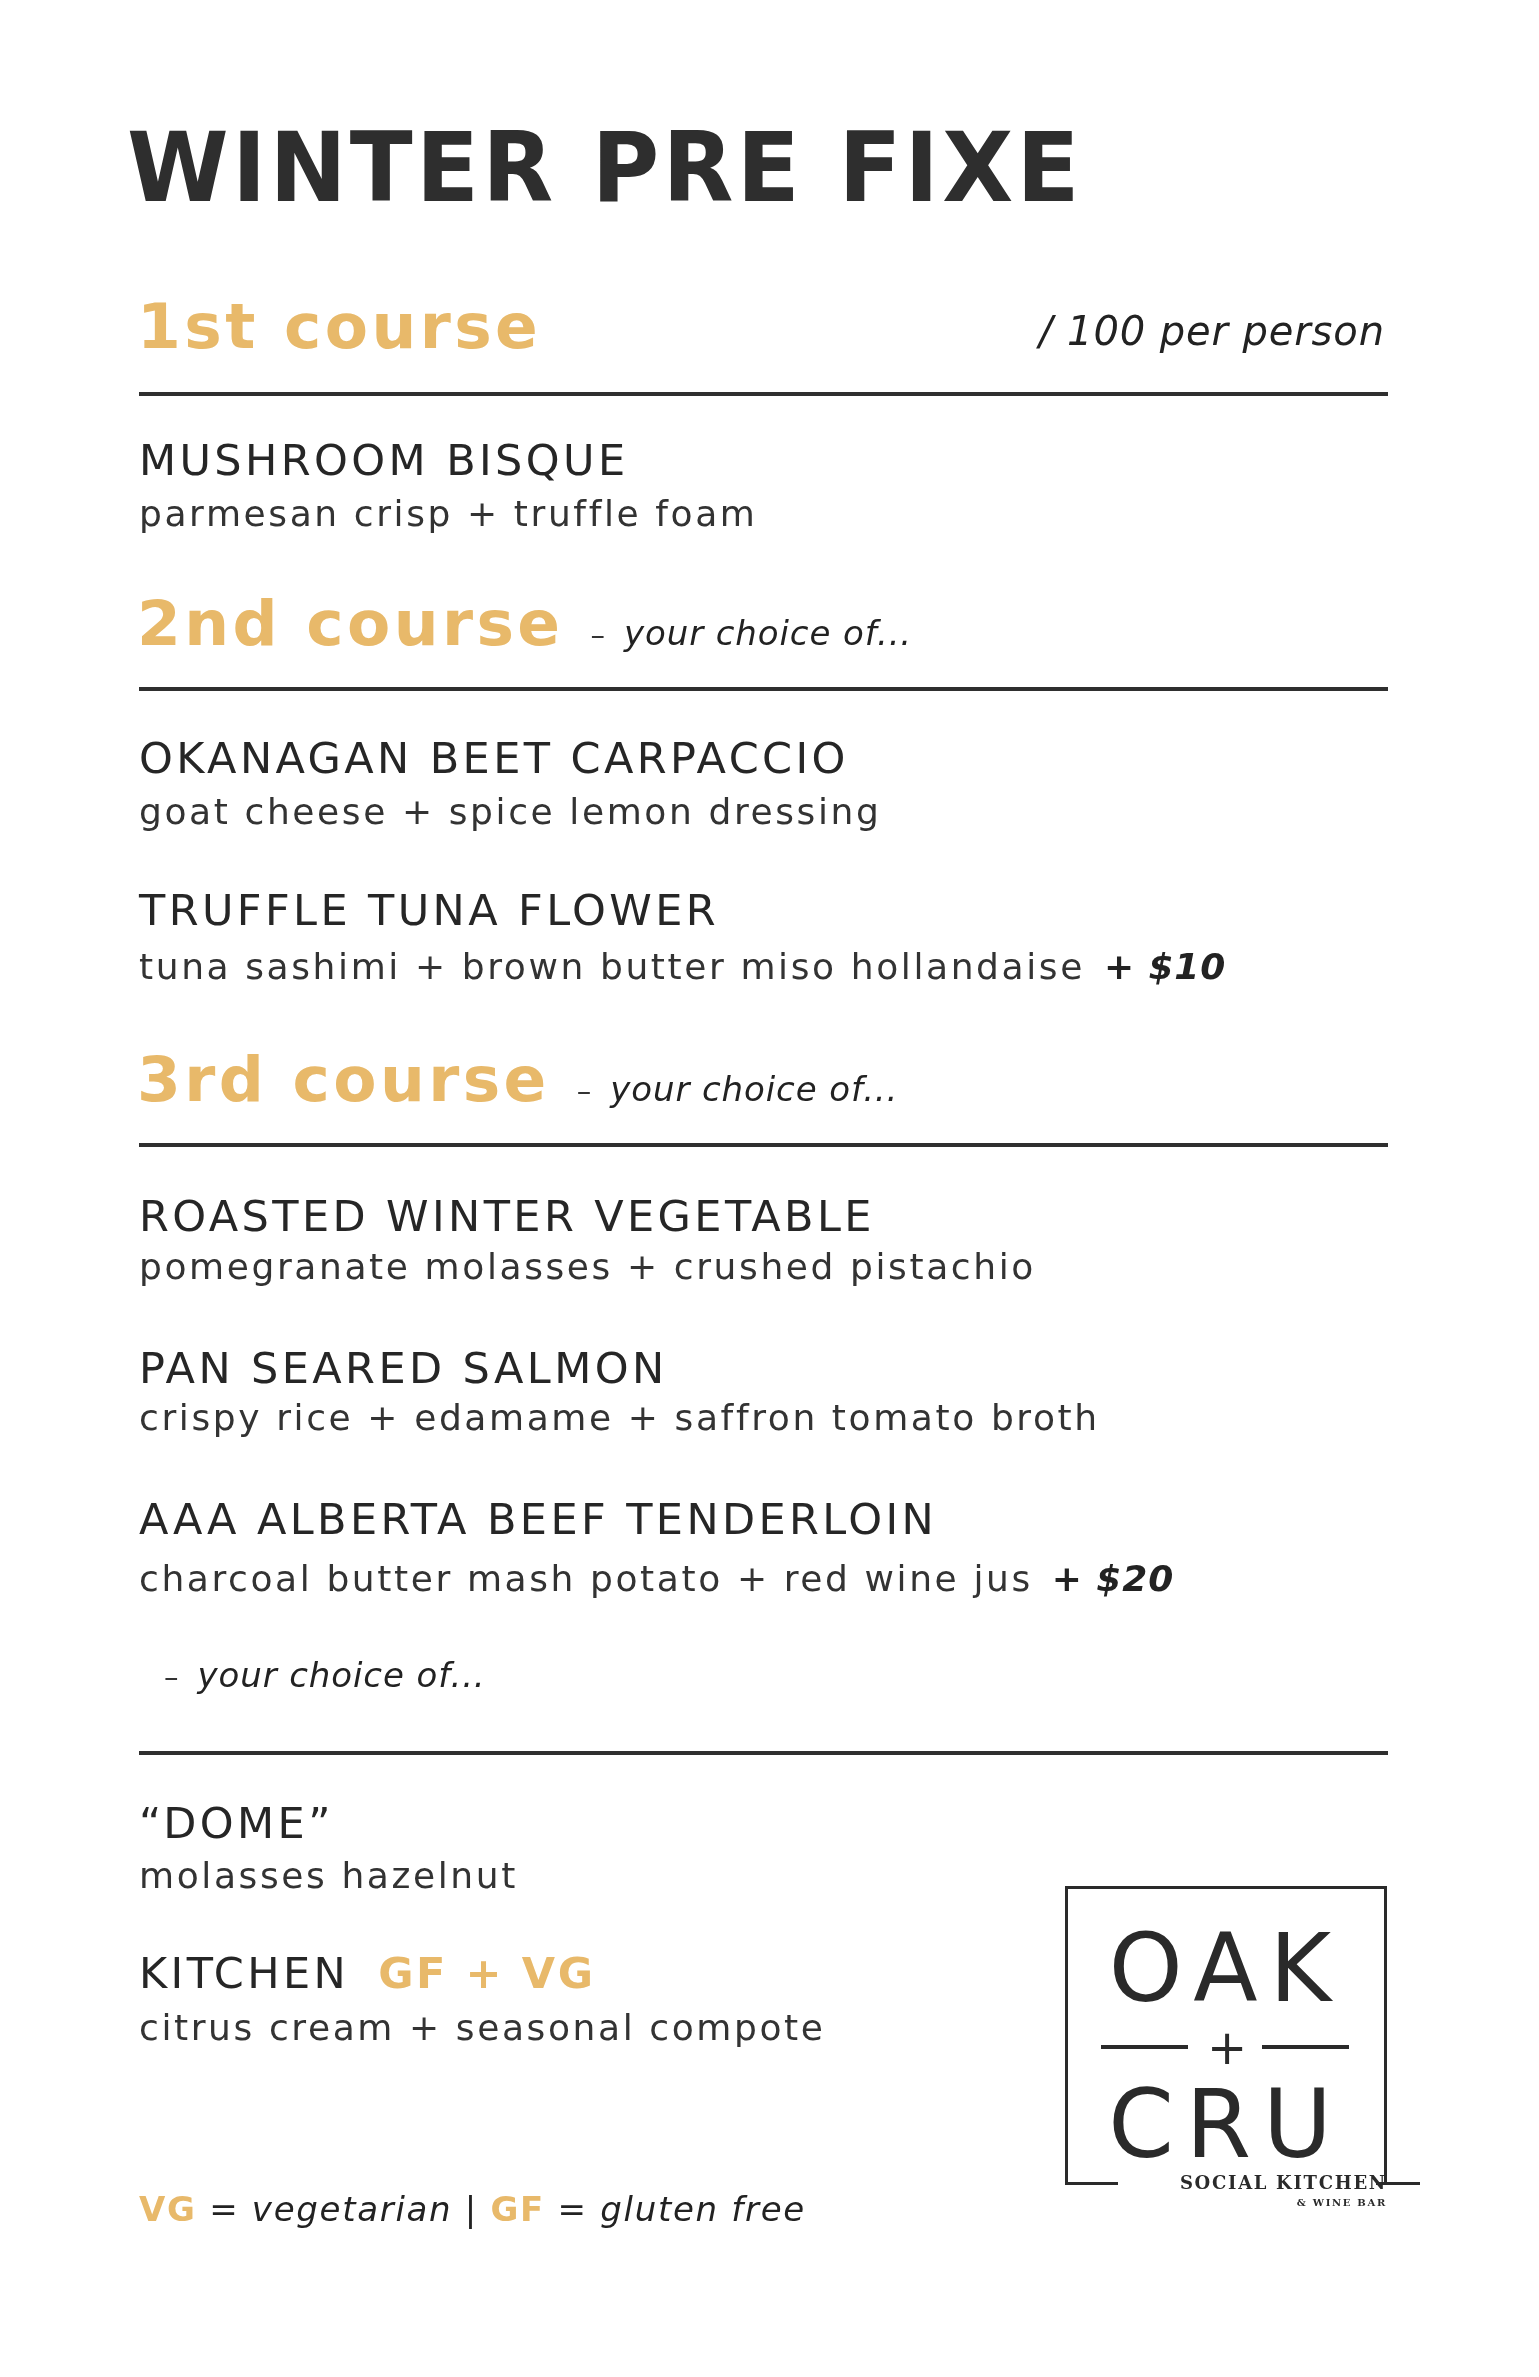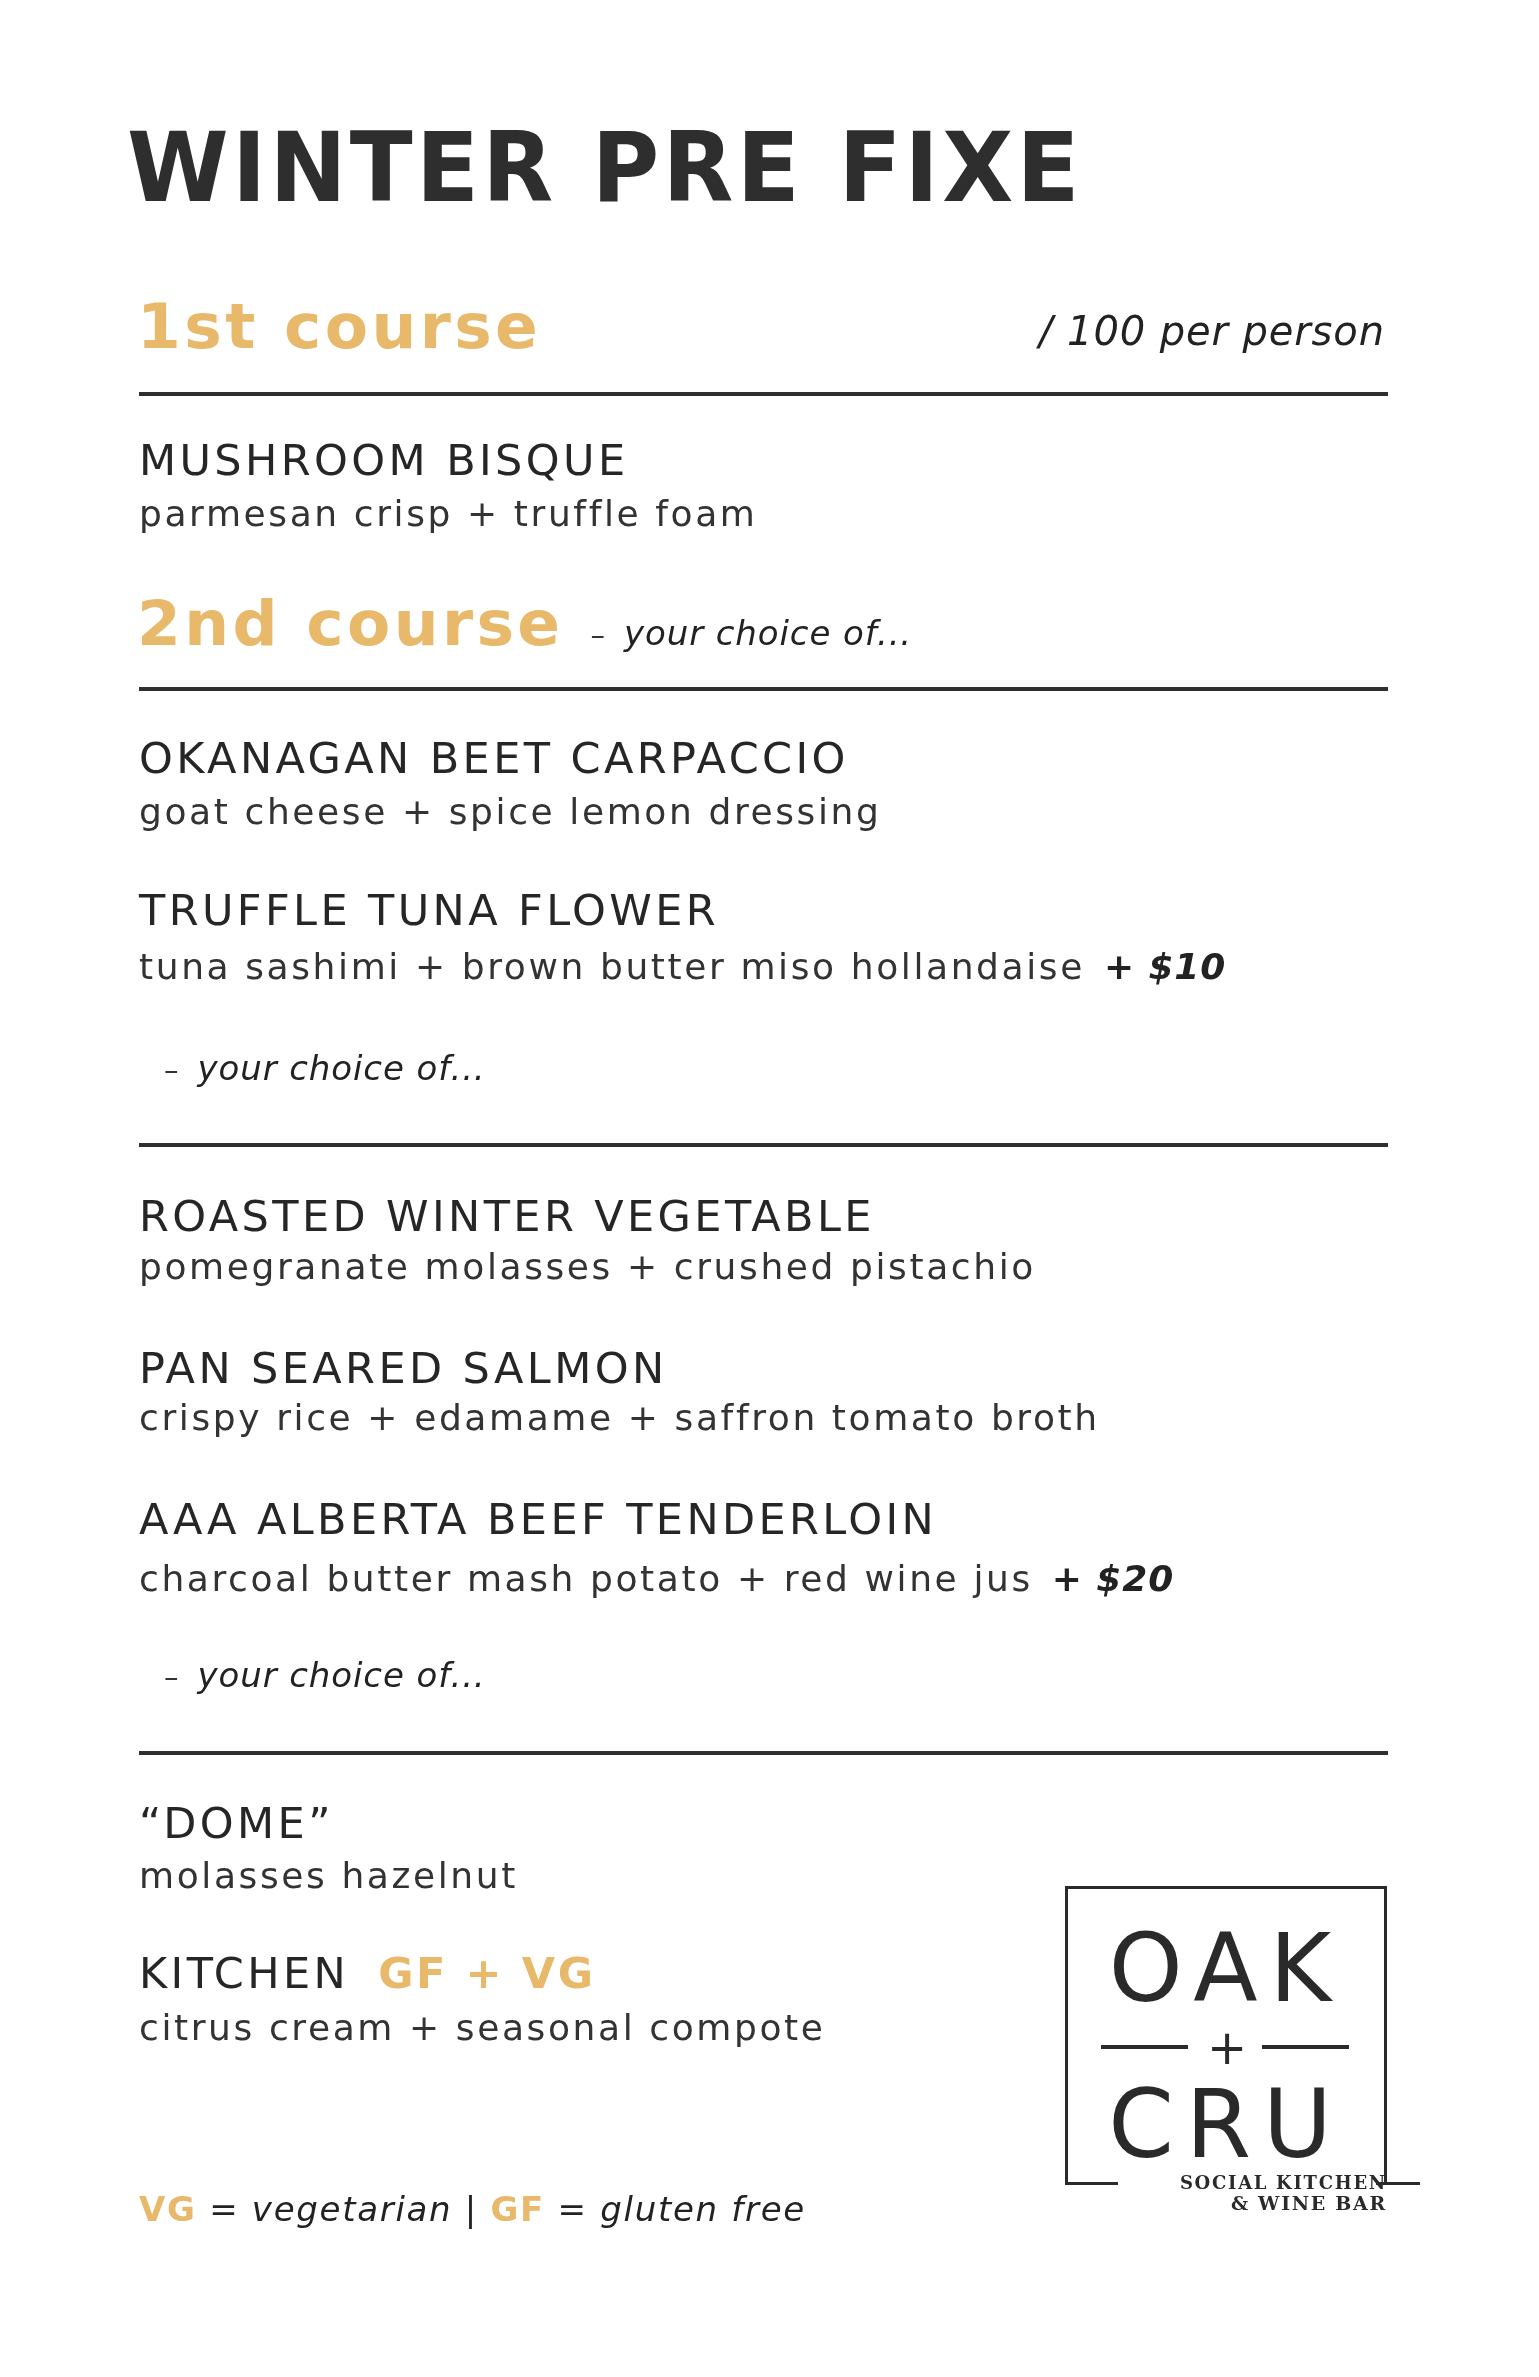--- a/index.html
+++ b/index.html
@@ -85,20 +85,21 @@
 
 <div class="abs item-name" style="top:737px;">OKANAGAN BEET CARPACCIO</div>
 <div class="abs item-desc" style="top:794px;">goat cheese + spice lemon dressing</div>
 
 <div class="abs item-name" style="top:889px;">TRUFFLE TUNA FLOWER</div>
 <div class="abs item-desc" style="top:949px;">
   <span>tuna sashimi + brown butter miso hollandaise</span><span class="upcharge">+ $10</span>
 </div>
 
 <div class="abs course-head" style="top:1048px;">
+  <span class="course-name" style="color:#E8B96A;">3rd course</span>
   <span class="course-dash">–</span>
   <span class="course-sub">your choice of...</span>
 </div>
 <div class="abs rule" style="top:1143px;"></div>
 
 <div class="abs item-name" style="top:1195px;">ROASTED WINTER VEGETABLE</div>
 <div class="abs item-desc" style="top:1249px;">pomegranate molasses + crushed pistachio</div>
 
 <div class="abs item-name" style="top:1347px;">PAN SEARED SALMON</div>
 <div class="abs item-desc" style="top:1400px;">crispy rice + edamame + saffron tomato broth</div>
@@ -131,15 +132,15 @@
   <div class="logo-bottom-left"></div>
   <div class="logo-bottom-right"></div>
   <div class="logo-word" style="top:36px;">OAK</div>
   <div class="logo-plusrow">
     <div class="logo-line" style="left:0;"></div>
     <div class="logo-plus">+</div>
     <div class="logo-line" style="right:0;"></div>
   </div>
   <div class="logo-word" style="top:192px;">CRU</div>
   <div class="logo-tag" style="top:286px;">SOCIAL KITCHEN</div>
-  <div class="logo-tag" style="top:306px; font-size:19px;">&amp; WINE BAR</div>
+  <div class="logo-tag" style="top:306px; font-size:10px;">&amp; WINE BAR</div>
 </div>
 
 
 </body></html>

